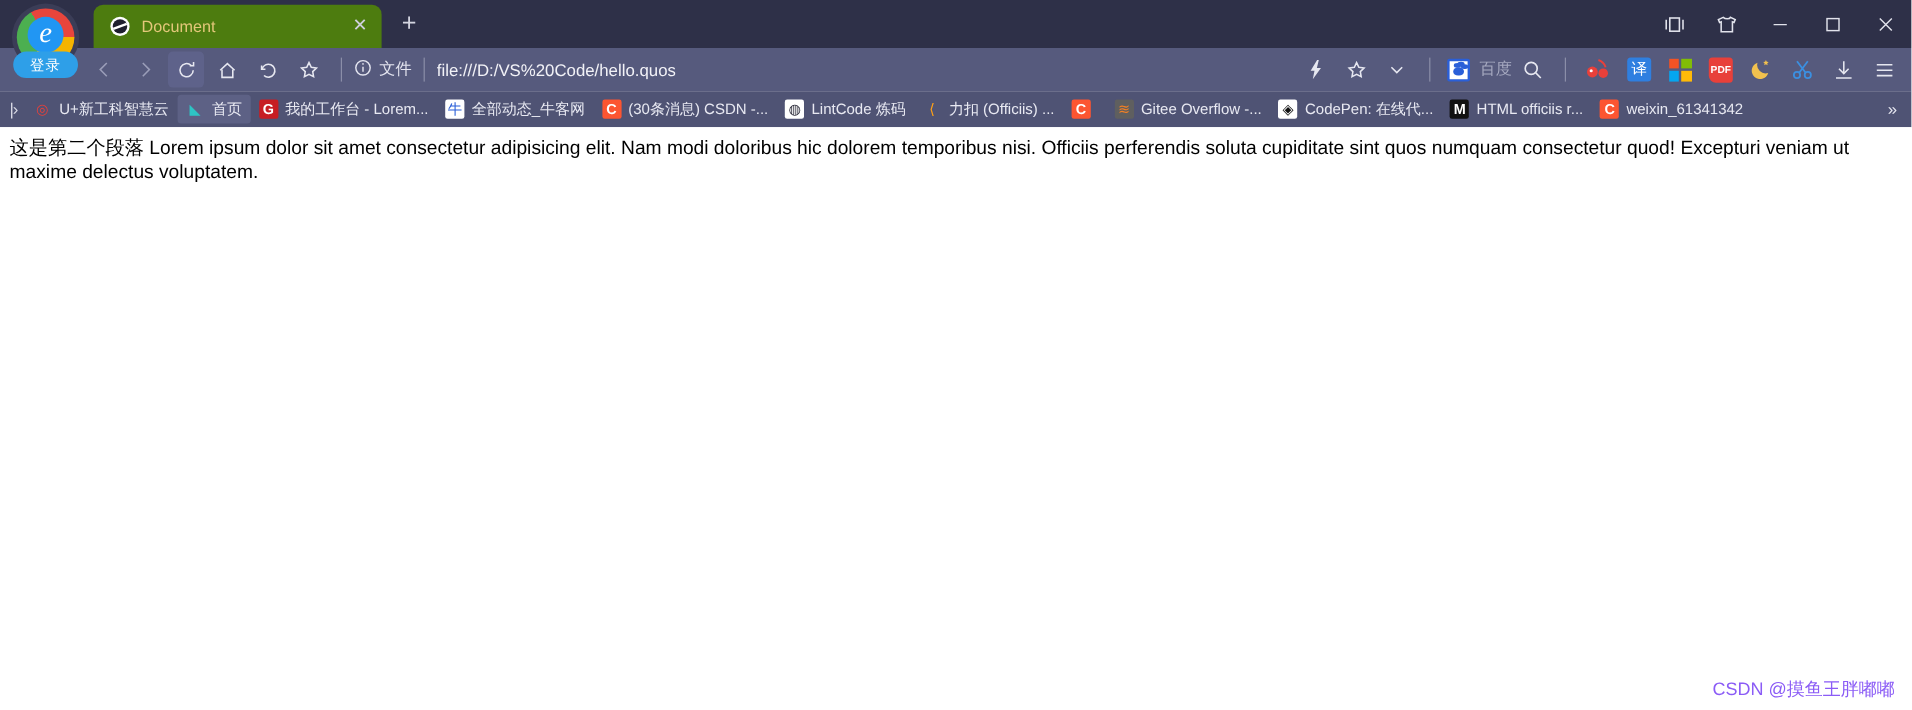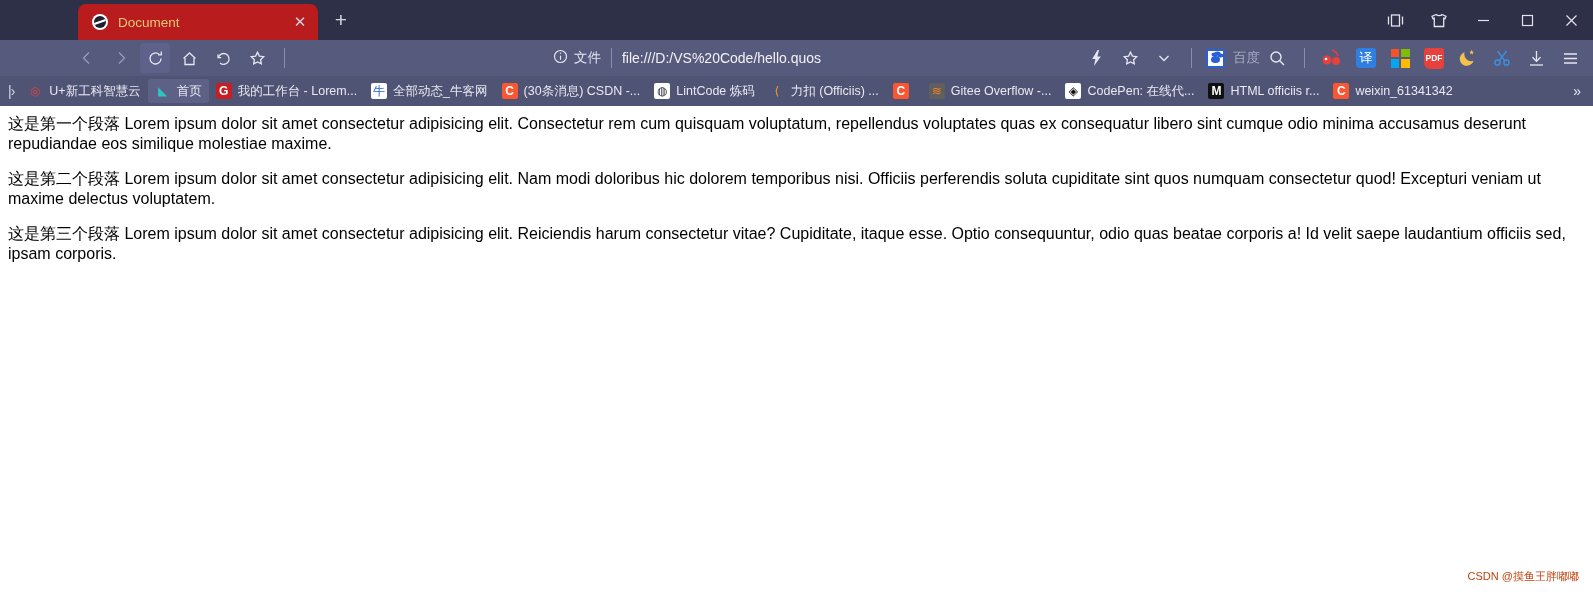--- a/index.html
+++ b/index.html
@@ -63,21 +63,21 @@
     font-size: 12px;
     line-height: 22px;
     text-align: center;
     letter-spacing: 1px;
   }
 
   .tab {
     position: relative;
     margin-left: 78px;
     width: 240px; height: 36px;
-    background: #b91c1c;
+    background: #4d7c0f;
     border-radius: 8px 8px 0 0;
     display: flex;
     align-items: center;
     padding: 0 8px 0 14px;
     color: #e9c46a;
     font-size: 13px;
   }
   .tab .favicon {
     width: 16px; height: 16px; flex: 0 0 16px;
     border-radius: 50%;
@@ -156,21 +156,20 @@
     width: 1px; height: 20px;
     background: #8b8ea8;
     margin: 0 10px;
     flex: 0 0 1px;
   }
   #omnibox {
     flex: 1 1 auto;
     display: flex; align-items: center;
     height: 30px;
     min-width: 0;
-    justify-content: center;
   }
   #omnibox .lockgrp { display: flex; align-items: center; color: #e3e4ef; font-size: 13.5px; }
   #omnibox .filelabel { margin-left: 6px; }
   #omnibox .url {
     color: #f2f2f7;
     font-size: 14px;
     white-space: nowrap;
     overflow: hidden;
   }
   #engine {
@@ -264,29 +263,34 @@
   #page p {
     font-family: "Liberation Sans", sans-serif;
     font-size: 16px;
     line-height: 1.22;
     color: #000000;
     margin: 0 0 16px 0;
   }
   #watermark {
     position: absolute;
     right: 14px; bottom: 8px;
-    color: #c2410c;
-    font-size: 11px;
+    color: #8b5cf6;
+    font-size: 15px;
   }
 </style>
 </head>
 <body>
 
 <div id="tabstrip">
 
+  <div id="profile-badge">
+    <div class="ring"></div>
+    <div class="chrome"></div>
+    <div class="login-pill">登录</div>
+  </div>
 
   <div class="tab">
     <span class="favicon"></span>
     <span class="tab-title">Document</span>
     <span class="tab-close">✕</span>
   </div>
 
   <div id="newtab">+</div>
 
   <div id="winctl">
@@ -503,17 +507,15 @@
   </div>
   <div class="bm">
     <span class="bmico ic-csdn">C</span>
     <span>weixin_61341342</span>
   </div>
 
   <span id="bm-overflow">»</span>
 </div>
 
 <div id="page">
-  <p>这是第一个段落 Lorem ipsum dolor sit amet consectetur adipisicing elit. Consectetur rem cum quisquam voluptatum, repellendus voluptates quas ex consequatur libero sint cumque odio minima accusamus deserunt repudiandae eos similique molestiae maxime.</p>
   <p>这是第二个段落 Lorem ipsum dolor sit amet consectetur adipisicing elit. Nam modi doloribus hic dolorem temporibus nisi. Officiis perferendis soluta cupiditate sint quos numquam consectetur quod! Excepturi veniam ut maxime delectus voluptatem.</p>
-  <p>这是第三个段落 Lorem ipsum dolor sit amet consectetur adipisicing elit. Reiciendis harum consectetur vitae? Cupiditate, itaque esse. Optio consequuntur, odio quas beatae corporis a! Id velit saepe laudantium officiis sed, ipsam corporis.</p>
   <div id="watermark">CSDN @摸鱼王胖嘟嘟</div>
 </div>
 
 </body></html>

